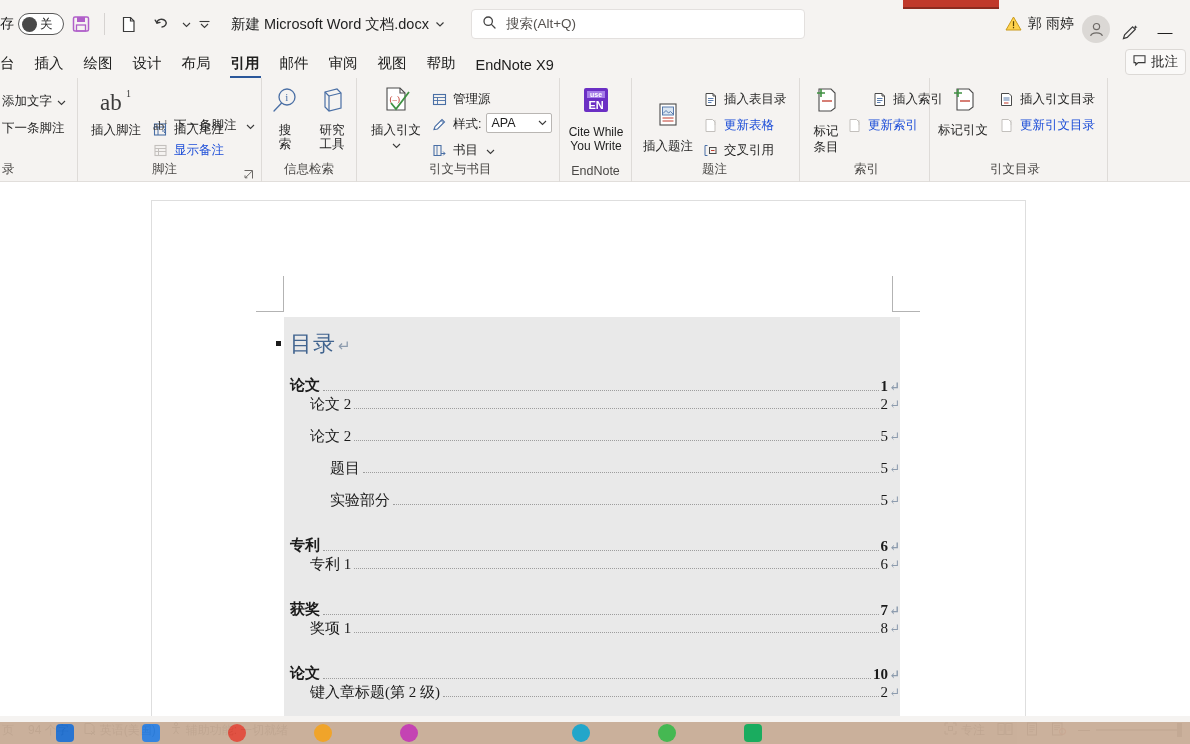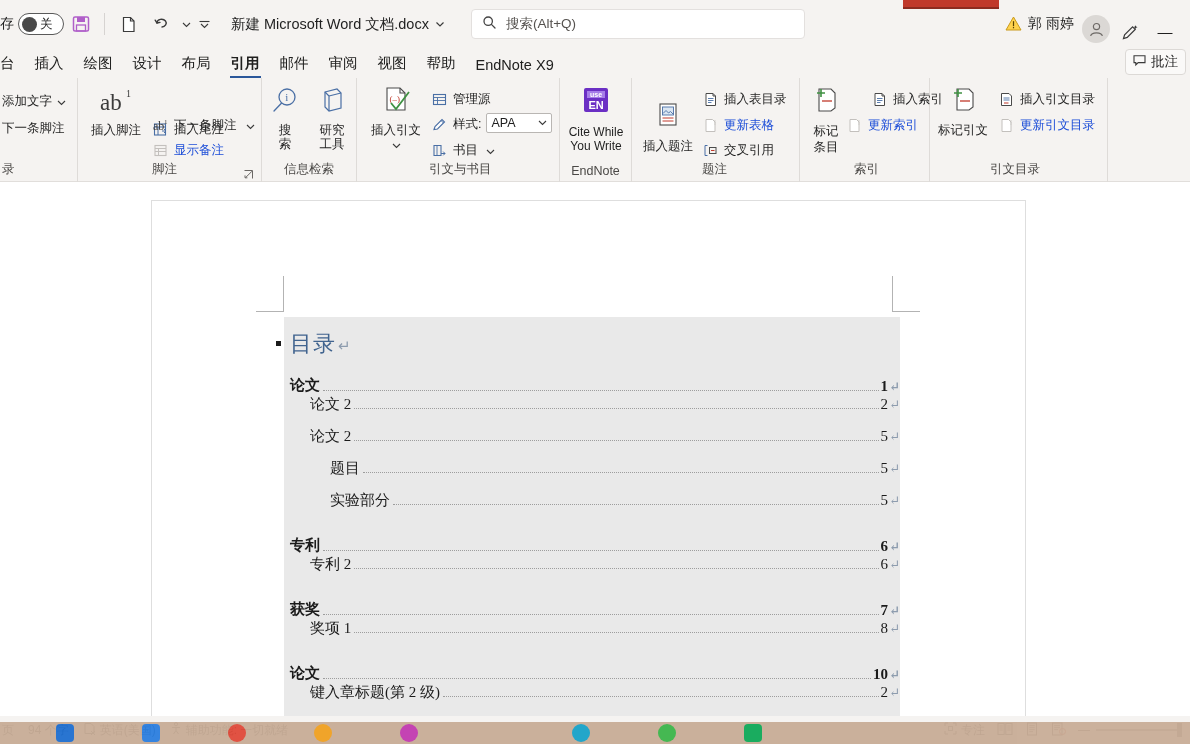--- a/index.html
+++ b/index.html
@@ -734,21 +734,21 @@
         </div>
 
         <div class="toc-row lvl1">
           <span class="txt">专利</span>
           <span class="dots"></span>
           <span class="pg">6</span>
           <span class="cr">↵</span>
         </div>
 
         <div class="toc-row lvl2">
-          <span class="txt">专利 2</span>
+          <span class="txt">专利 1</span>
           <span class="dots"></span>
           <span class="pg">6</span>
           <span class="cr">↵</span>
         </div>
 
         <div class="toc-row lvl1">
           <span class="txt">获奖</span>
           <span class="dots"></span>
           <span class="pg">7</span>
           <span class="cr">↵</span>

